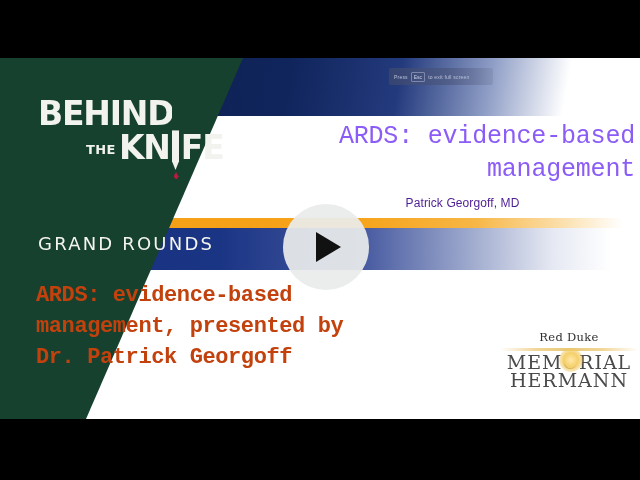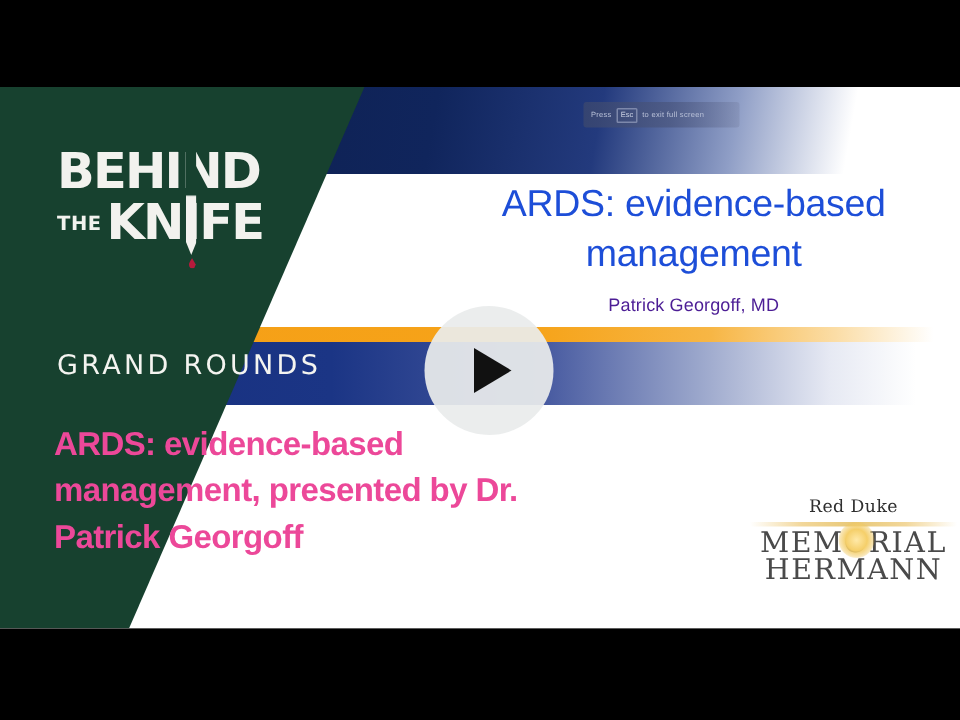--- a/index.html
+++ b/index.html
@@ -30,22 +30,22 @@
     position:absolute; left:0; top:0; width:640px; height:60px;
     background:linear-gradient(100deg,#0b1c47 0%, #10255c 45%, #233a7d 62%, #8f9ec6 76%, #ffffff 88%);
   }
   
   #slide-body {
     position:absolute; left:0; top:58px; width:640px; height:105px;
     background:linear-gradient(90deg,#dfe3ee 0%, #ffffff 14%, #ffffff 100%);
   }
   #slide-title {
     position:absolute; left:290px; top:62px; width:345px;
-    text-align:center; color:#1d4ed8;
-    font-family:Liberation Sans, sans-serif;
+    text-align:right; color:#8b5cf6;
+    font-family:Liberation Mono, monospace;
     font-size:25px; line-height:33px; font-weight:400;
     letter-spacing:-0.2px;
   }
   #slide-subtitle {
     position:absolute; left:290px; top:138px; width:345px;
     text-align:center; color:#4c1d95;
     font-family:"Liberation Sans", sans-serif;
     font-size:12px; font-weight:400; letter-spacing:.1px;
   }
   
@@ -115,21 +115,21 @@
   
   #btk {
     position:absolute; left:38px; top:40px; width:200px; height:90px;
     color:#f2f2ee;
   }
   #btk-behind {
     font-family:"DejaVu Sans", sans-serif;
     font-weight:700; font-size:33px; line-height:31px;
     letter-spacing:-1.2px;
   }
-  #btk-row2 { position:relative; margin-top:3px; height:38px; }
+  #btk-row2 { position:relative; margin-top:3px; height:38px;margin-left:48px; }
   #btk-the {
     position:absolute; left:0; top:10px;
     font-family:"DejaVu Sans", sans-serif;
     font-weight:700; font-size:13px; letter-spacing:.4px;
   }
   #btk-knife {
     position:absolute; left:33px; top:0;
     font-family:"DejaVu Sans", sans-serif;
     font-weight:700; font-size:33px; line-height:32px;
     letter-spacing:-1.2px;
@@ -148,21 +148,21 @@
   }
 
   
   #kicker {
     position:absolute; left:38px; top:175px;
     color:#f4f4f0; font-family:"DejaVu Sans", sans-serif;
     font-size:18px; font-weight:400; letter-spacing:2.2px;
   }
   #headline {
     position:absolute; left:36px; top:222px; width:320px;
-    color:#ec4899; font-family:Liberation Sans, sans-serif;
+    color:#c2410c; font-family:Liberation Mono, monospace;
     font-size:22px; line-height:31px; font-weight:700;
     letter-spacing:-0.4px;
   }
 
   
   #play-btn {
     position:absolute; left:283px; top:146px; width:86px; height:86px;
     border-radius:50%;
     background:rgba(234,236,236,.93);
   }

